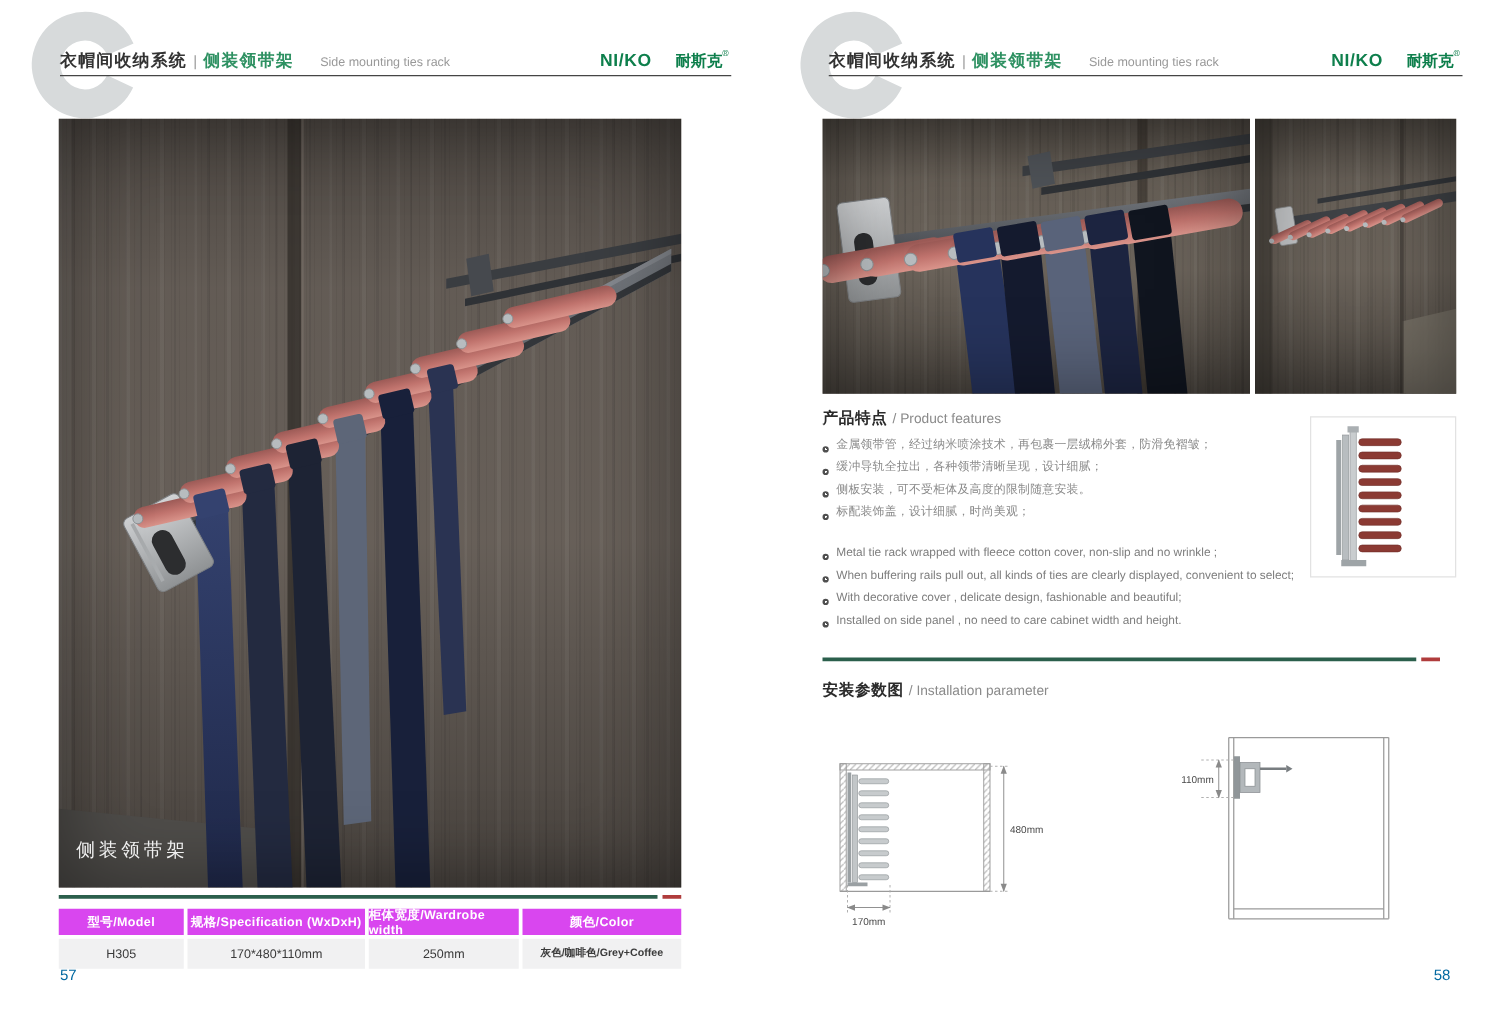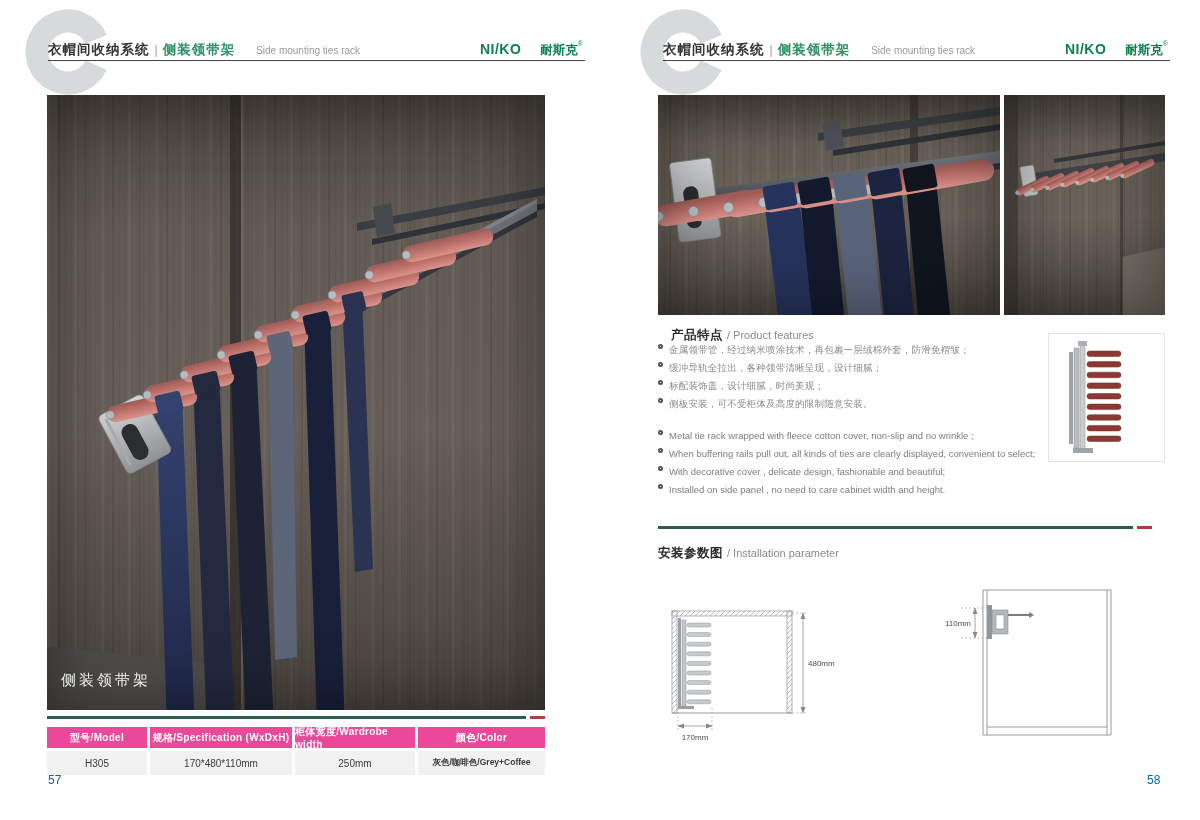--- a/index.html
+++ b/index.html
@@ -44,40 +44,40 @@
   
   .sep{position:absolute;display:flex;align-items:center;gap:4px;height:3px;}
   .sep .g{flex:1;height:3px;background:#2b5f4c;}
   .sep .r{width:15px;height:3px;background:#b03c3c;}
   #sepL{left:17px;top:716px;width:498px;}
   #sepR{left:13px;top:526px;width:494px;}
 
   
   .spec{position:absolute;left:17px;top:727px;width:498px;display:grid;
         grid-template-columns:100fr 142fr 120fr 127fr;column-gap:3px;row-gap:3px;}
-  .spec .h{background:#ec4899;color:#ffffff;font-size:10px;font-weight:bold;height:21px;
+  .spec .h{background:#d946ef;color:#ffffff;font-size:10px;font-weight:bold;height:21px;
            display:flex;align-items:center;justify-content:center;letter-spacing:.3px;}
   .spec .v{background:#f1f1f2;color:#3a3a3a;font-size:10px;height:24px;
            display:flex;align-items:center;justify-content:center;}
   .spec .v.small{font-size:8.5px;font-weight:bold;}
 
   .pgnum{position:absolute;top:773px;font-size:12px;color:#0369a1;}
   #numL{left:18px;} #numR{left:502px;}
 
   
   .sect-title{position:absolute;white-space:nowrap;}
   .st-cn{font-size:12.5px;font-weight:bold;color:#2b2b2b;letter-spacing:.5px;}
   .st-en{font-size:11px;color:#8a8a8a;margin-left:4px;}
-  #featTitle{left:26px;top:325px;}
+  #featTitle{left:13px;top:325px;}
   #instTitle{left:13px;top:543px;}
 
   .blist{position:absolute;left:13px;margin:0;padding:0;list-style:none;white-space:nowrap;}
   #listCn{top:344px;}
   #listEn{top:430px;}
-  .blist li{display:flex;align-items:flex-start;height:18px;}
+  .blist li{display:flex;align-items:flex-end;height:18px;}
   .dot{width:5px;height:5px;border-radius:50%;flex:0 0 5px;margin-right:6px;
        background:radial-gradient(circle,#ffffff 0 .8px,#4f4f4f .9px);}
   #listCn .txt{font-size:9.5px;color:#8a8a8a;letter-spacing:.2px;}
   #listEn .txt{font-size:9.5px;color:#7d7d7d;}
 
   .minibox{position:absolute;left:403px;top:333px;width:117px;height:129px;
            border:1px solid #e2e2e2;background:#fff;box-sizing:border-box;}
   .minibox svg{display:block;}
 
   .diagram{position:absolute;}
@@ -387,25 +387,25 @@
     <li>
         <span class="dot"></span>
         <span class="txt">金属领带管，经过纳米喷涂技术，再包裹一层绒棉外套，防滑免褶皱；</span>
       </li>
     <li>
         <span class="dot"></span>
         <span class="txt">缓冲导轨全拉出，各种领带清晰呈现，设计细腻；</span>
       </li>
     <li>
         <span class="dot"></span>
+        <span class="txt">侧板安装，可不受柜体及高度的限制随意安装。</span>
+      </li>
+    <li>
+        <span class="dot"></span>
         <span class="txt">标配装饰盖，设计细腻，时尚美观；</span>
-      </li>
-    <li>
-        <span class="dot"></span>
-        <span class="txt">侧板安装，可不受柜体及高度的限制随意安装。</span>
       </li>
   </ul>
 
   <ul class="blist" id="listEn">
     <li>
         <span class="dot"></span>
         <span class="txt">Metal tie rack wrapped with fleece cotton cover, non-slip and no wrinkle ;</span>
       </li>
     <li>
         <span class="dot"></span>

